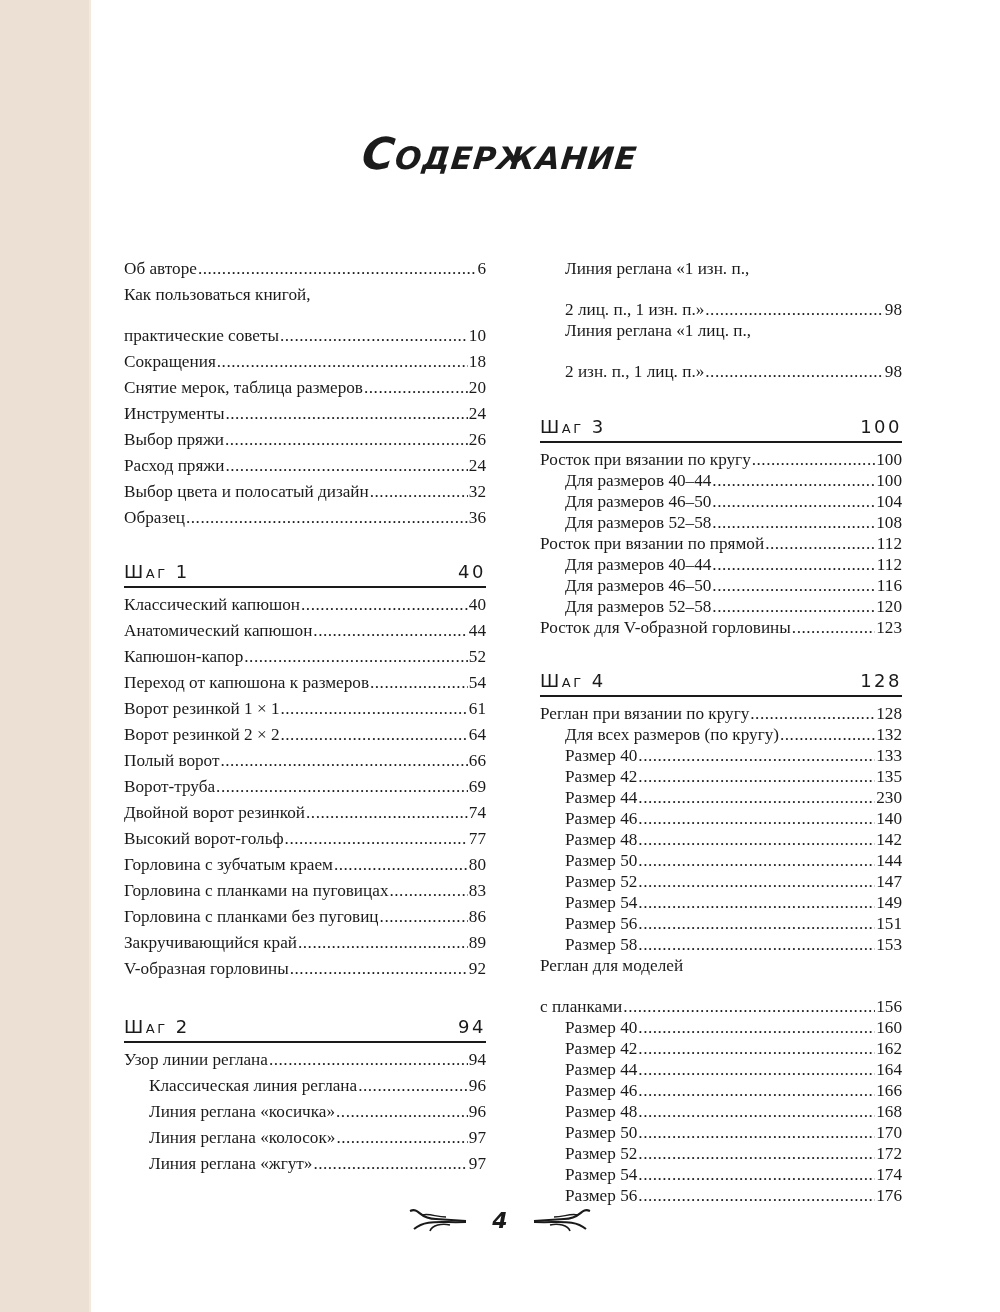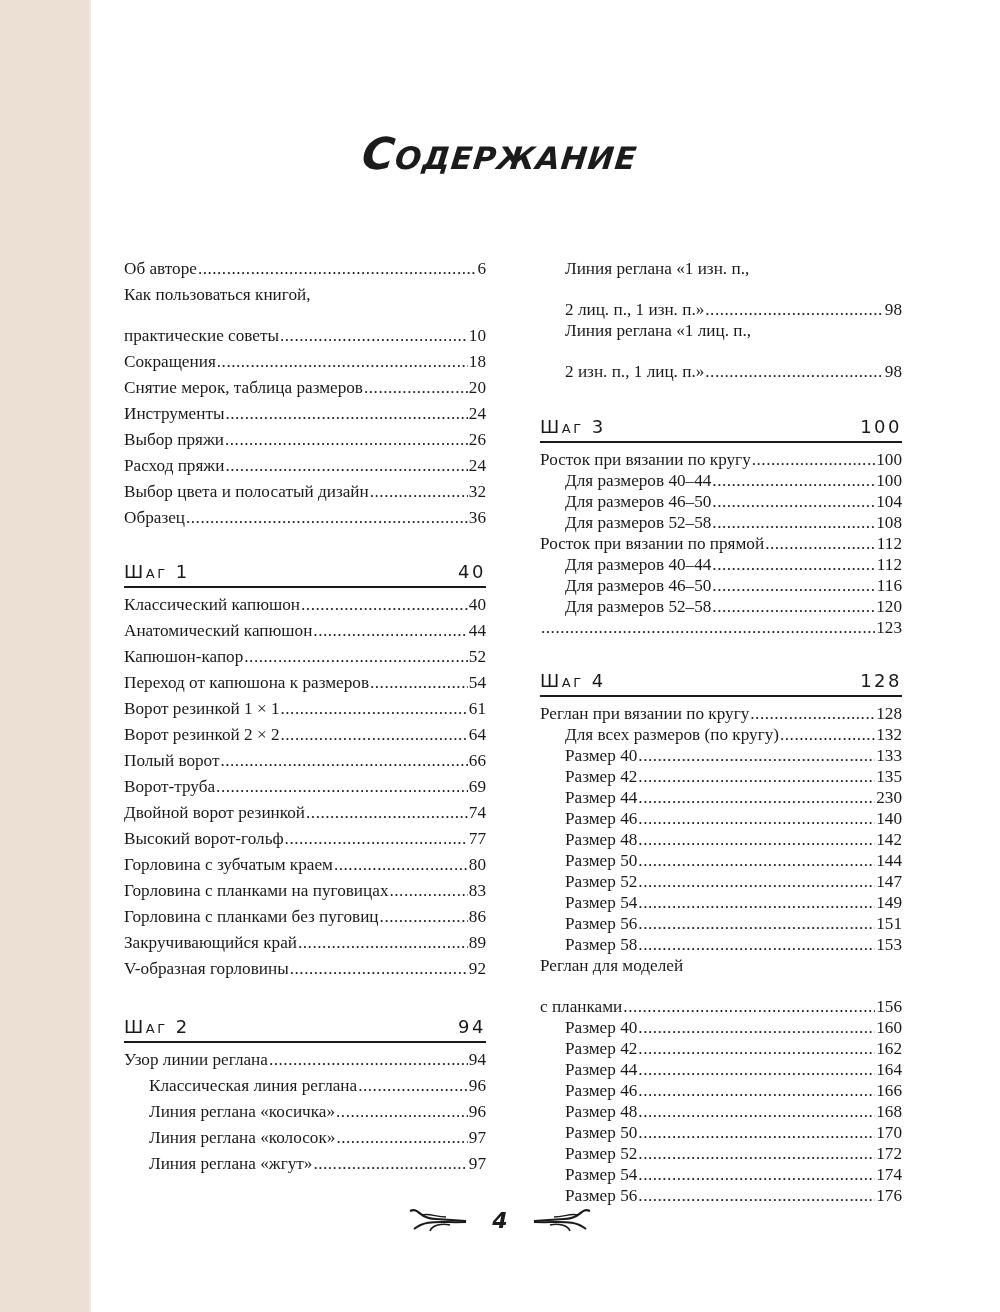--- a/index.html
+++ b/index.html
@@ -274,20 +274,21 @@
         <span class="label">Для размеров 46–50</span>
         <span class="dots"></span>
         <span class="page">116</span>
       </div>
       <div class="entry sub">
         <span class="label">Для размеров 52–58</span>
         <span class="dots"></span>
         <span class="page">120</span>
       </div>
       <div class="entry">
+        <span class="label">Росток для V-образной горловины</span>
         <span class="dots"></span>
         <span class="page">123</span>
       </div>
     </div>
 
   <div class="gap-right" style="height:32px"></div>
   <div class="section-head">
       <span class="name">Шаг 4</span>
       <span>128</span>
     </div>

